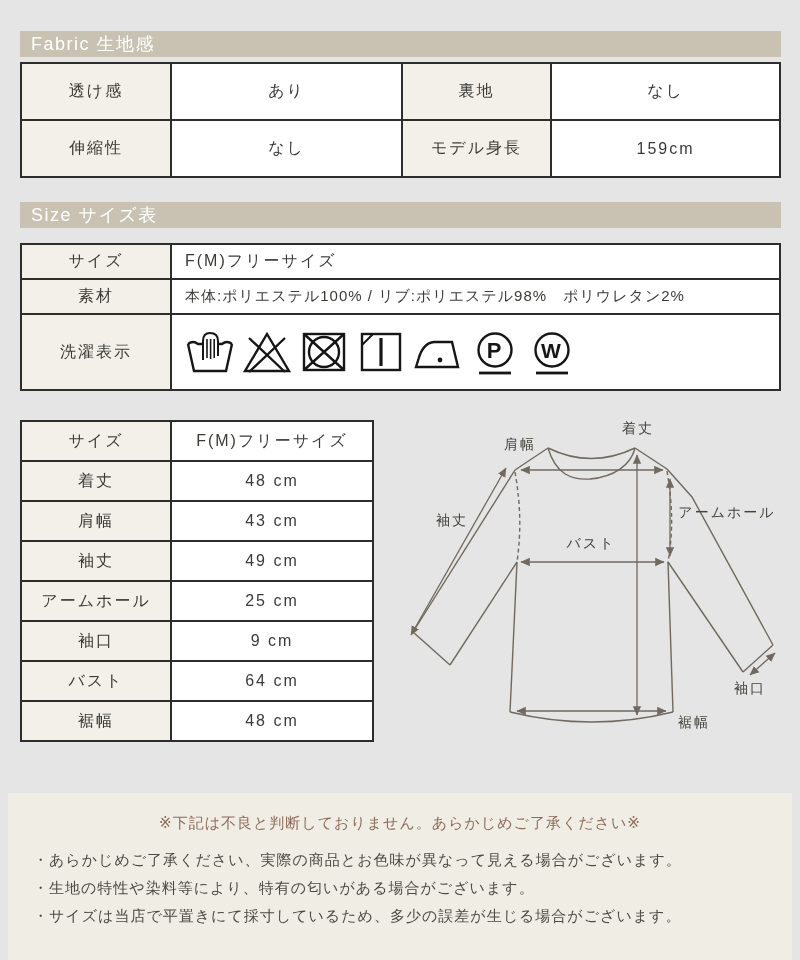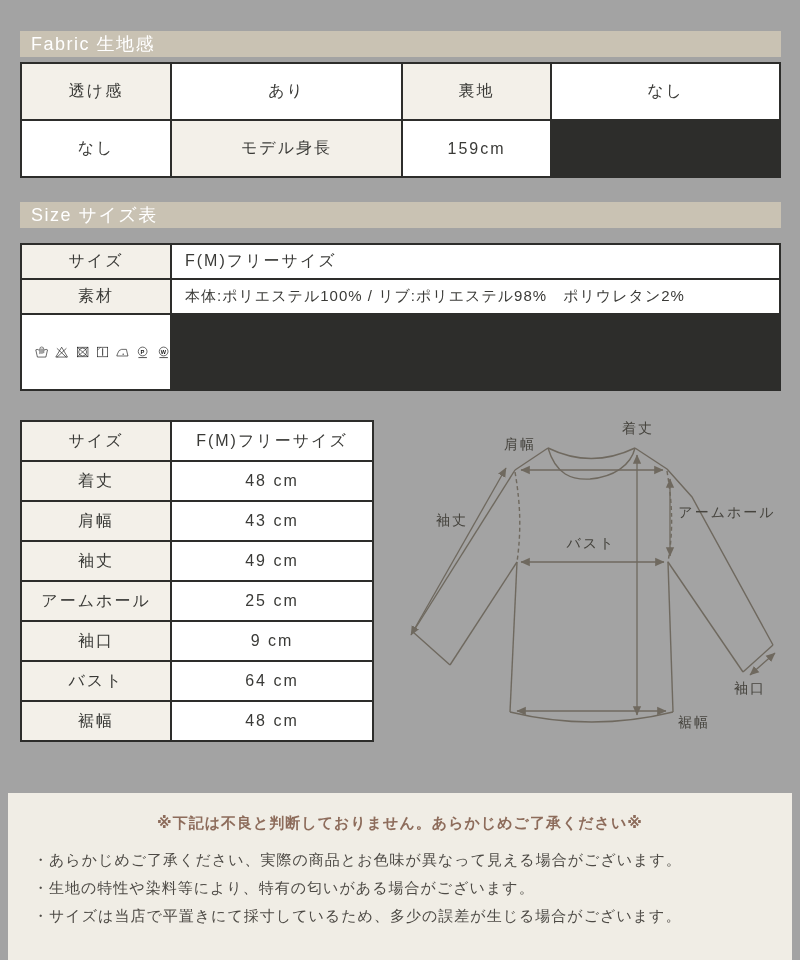--- a/index.html
+++ b/index.html
@@ -1,17 +1,17 @@
 <!DOCTYPE html>
 <html><head>
 <meta charset="utf-8">
 <style>
   html,body{margin:0;padding:0;background:#fff;}
   #canvas{
-    position:relative;width:800px;height:960px;background:#a3a3a3;
+    position:relative;width:800px;height:960px;background:#e5e5e5;
     font-family:"Liberation Sans","DejaVu Sans",sans-serif;color:#3a3a37;overflow:hidden;
   }
   .sec-header{
     position:absolute;left:20px;width:761px;height:26px;background:#c9c2b3;
     color:#ffffff;font-size:18px;line-height:26px;padding-left:11px;
     box-sizing:border-box;letter-spacing:1.5px;
   }
   #fabric-header{top:31px;}
   #size-header{top:202px;}
   .grid-table{
@@ -31,47 +31,49 @@
   #measure-table{left:20px;top:420px;width:354px;
     grid-template-columns:150px 1fr;grid-template-rows:repeat(8,40px);}
   .icons{display:flex;gap:7px;align-items:center;padding-left:12px;}
   .icons svg{display:block;}
   #diagram{position:absolute;left:400px;top:415px;width:400px;height:340px;}
   #diagram text{fill:#46443e;font-size:14px;letter-spacing:2px;}
   .note-box{
     position:absolute;left:8px;top:793px;width:784px;height:167px;background:#f0ede5;
     box-sizing:border-box;padding-top:21px;
   }
-  .note-title{text-align:center;color:#8d6c5b;font-weight:bold;font-size:15px;letter-spacing:1px;}
+  .note-title{text-align:center;color:#8d6c5b;font-weight:normal;font-size:15px;letter-spacing:1px;}
   .note-items{margin-top:13px;padding:0 25px;font-size:15px;color:#4d4a45;line-height:1.85;letter-spacing:1px;}
 </style>
 </head>
 <body>
 
 <div id="canvas">
 
   <div class="sec-header" id="fabric-header">Fabric 生地感</div>
 
   <div class="grid-table" id="fabric-table">
     <div class="cell label">透け感</div>
     <div class="cell">あり</div>
     <div class="cell label">裏地</div>
     <div class="cell">なし</div>
+    <div class="cell label">伸縮性</div>
     <div class="cell">なし</div>
     <div class="cell label">モデル身長</div>
     <div class="cell">159cm</div>
   </div>
 
   <div class="sec-header" id="size-header">Size サイズ表</div>
 
   <div class="grid-table" id="info-table">
     <div class="cell label">サイズ</div>
     <div class="cell value">F(M)フリーサイズ</div>
     <div class="cell label">素材</div>
     <div class="cell value" id="material-value">本体:ポリエステル100% / リブ:ポリエステル98%　ポリウレタン2%</div>
+    <div class="cell label">洗濯表示</div>
     <div class="cell value icons">
 
       <svg width="50" height="46" viewBox="0 0 50 46" fill="none" stroke="#161616" stroke-width="2.4">
         <path d="M3,15 L9,42 L41,42 L47,15"></path>
         <path d="M3,15 Q8,11 13,15 L17,15"></path>
         <path d="M34,15 L37,15 Q42,11 47,15"></path>
         <path d="M18,31 L18,12 Q18,4 25,4 Q33,4 33,12 L33,27" stroke-width="2"></path>
         <path d="M22,10 L22,29 M25.6,10 L25.6,30 M29.2,10 L29.2,29" stroke-width="1.6"></path>
       </svg>
 

